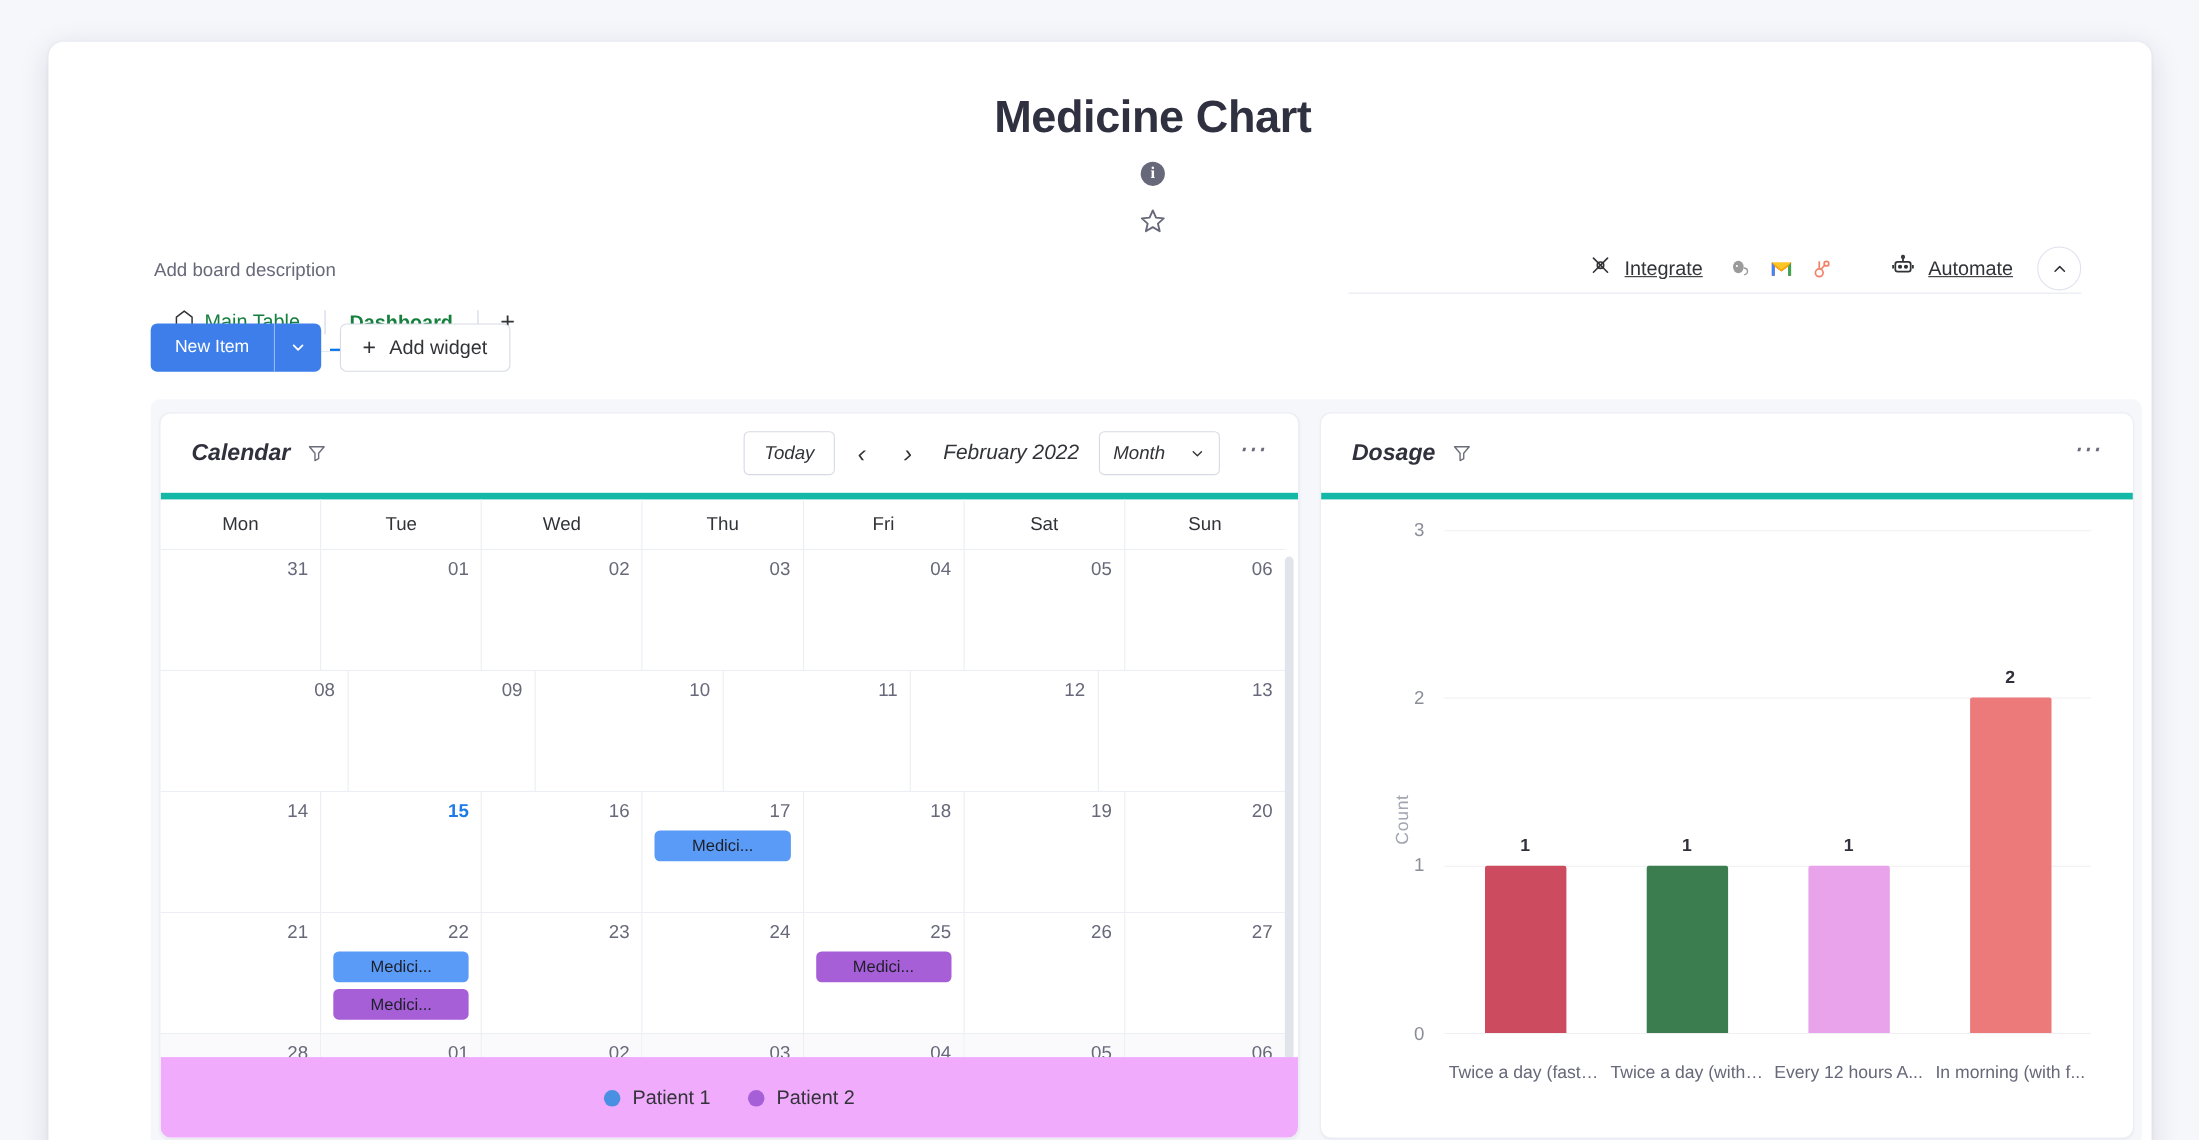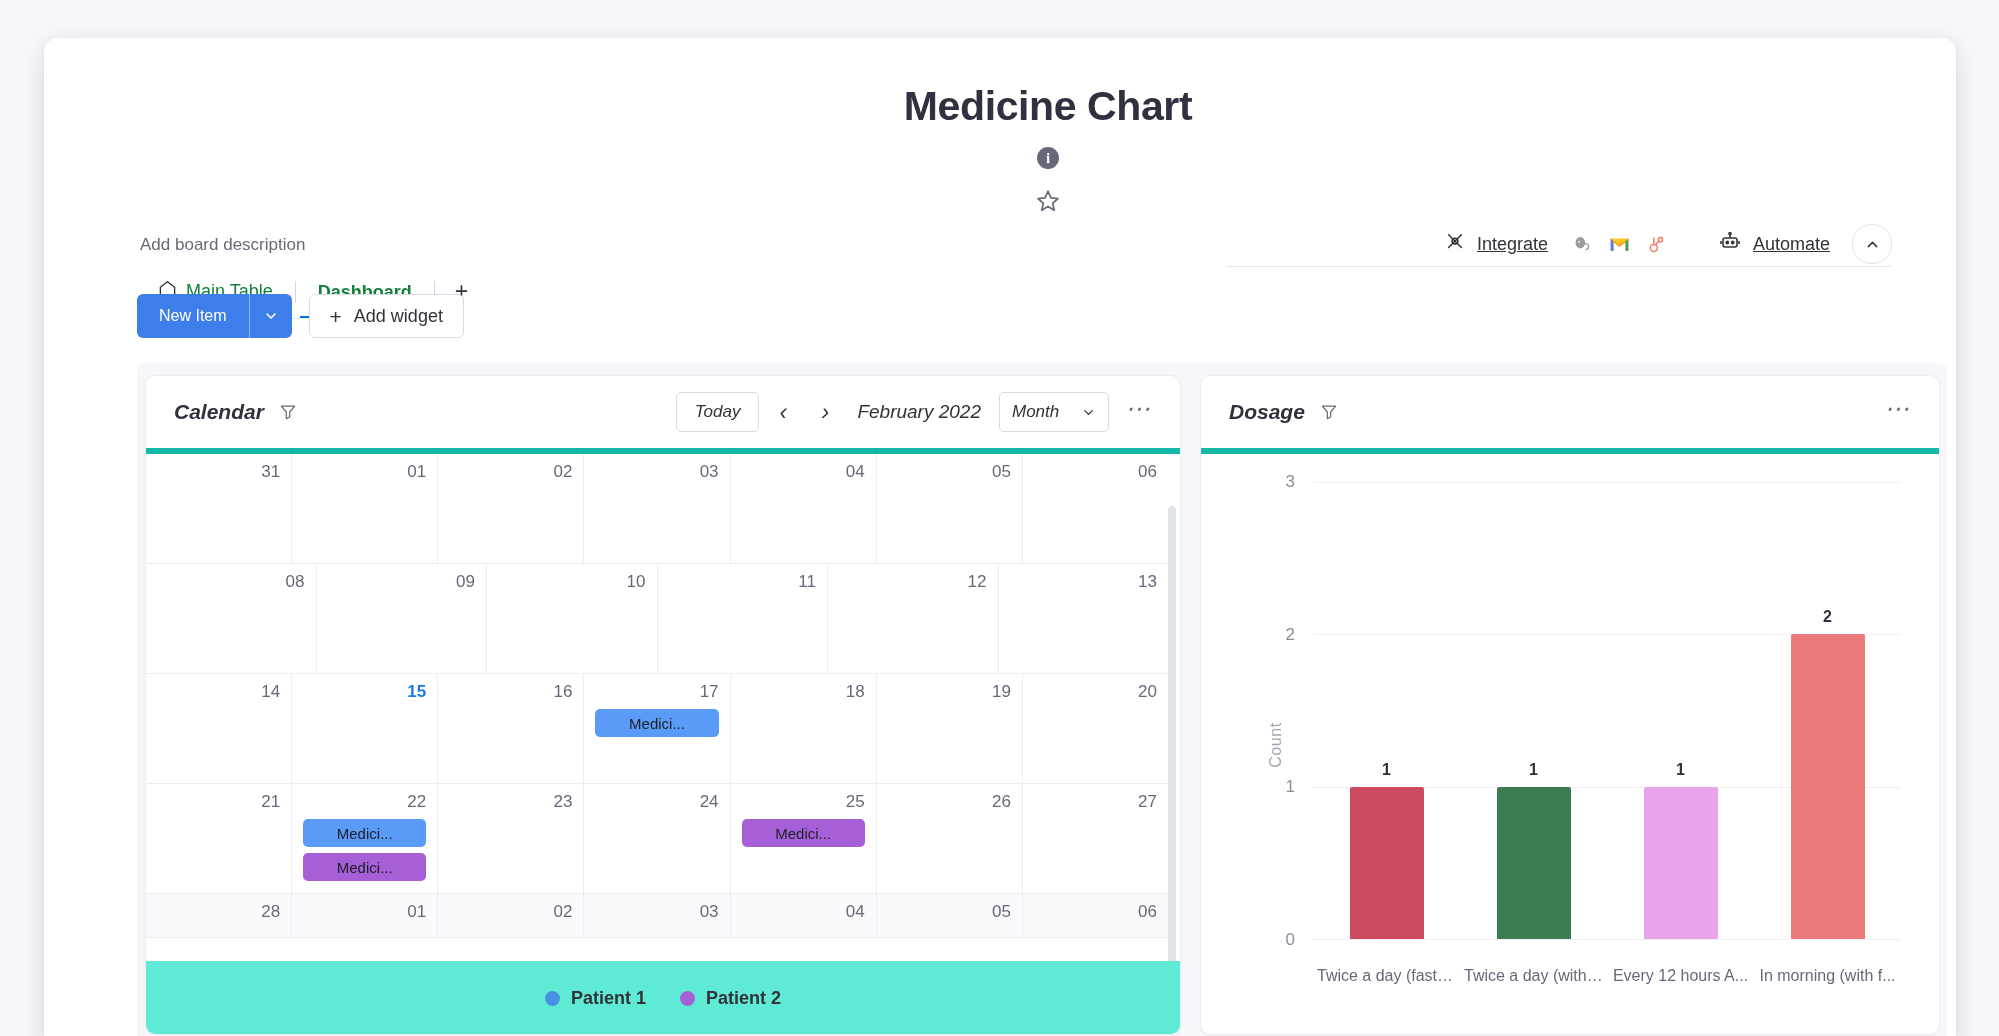--- a/index.html
+++ b/index.html
@@ -204,22 +204,21 @@
   }
   .cal-row.trailing .cal-cell { height: 44px; background: #fafafc; }
   .cal-scroll {
     position: absolute; right: 4px; top: 52px;
     width: 8px; height: 460px; border-radius: 4px;
     background: #e2e4ec; cursor: pointer;
   }
   .cal-legend {
     position: absolute; left: 0; right: 0; bottom: 0; height: 74px;
     display: flex; align-items: center; justify-content: center; gap: 34px;
-    background: #5eead4;
-    font-weight: bold;
+    background: #f0abfc;
   }
   .legend-item { display: flex; align-items: center; gap: 11px; }
   .legend-dot { width: 15px; height: 15px; border-radius: 50%; }
   .legend-label { font-size: 18px; color: #323338; }
 
   
   .chart-wrap { position: relative; height: 581px; padding: 24px 26px 0 26px; }
   .plot {
     position: absolute; left: 112px; right: 38px; top: 28px; bottom: 96px;
   }
@@ -395,20 +394,29 @@
             <svg width="15" height="15" viewBox="0 0 24 24" fill="none" stroke="#323338" stroke-width="2" stroke-linecap="round" stroke-linejoin="round">
               <polyline points="6,9 12,15 18,9"></polyline>
             </svg>
           </div>
         </div>
         <div class="w-dots" style="margin-left:16px">⋯</div>
       </div>
 
       <div class="cal-body">
         <div class="cal-grid">
+          <div class="cal-row">
+            <div class="cal-dow">Mon</div>
+            <div class="cal-dow">Tue</div>
+            <div class="cal-dow">Wed</div>
+            <div class="cal-dow">Thu</div>
+            <div class="cal-dow">Fri</div>
+            <div class="cal-dow">Sat</div>
+            <div class="cal-dow">Sun</div>
+          </div>
           <div id="cal-weeks">
               <div class="cal-row">
                 <div class="cal-cell">
                   <div class="daynum">31</div>
                 </div>
                 <div class="cal-cell">
                   <div class="daynum">01</div>
                 </div>
                 <div class="cal-cell">
                   <div class="daynum">02</div>

